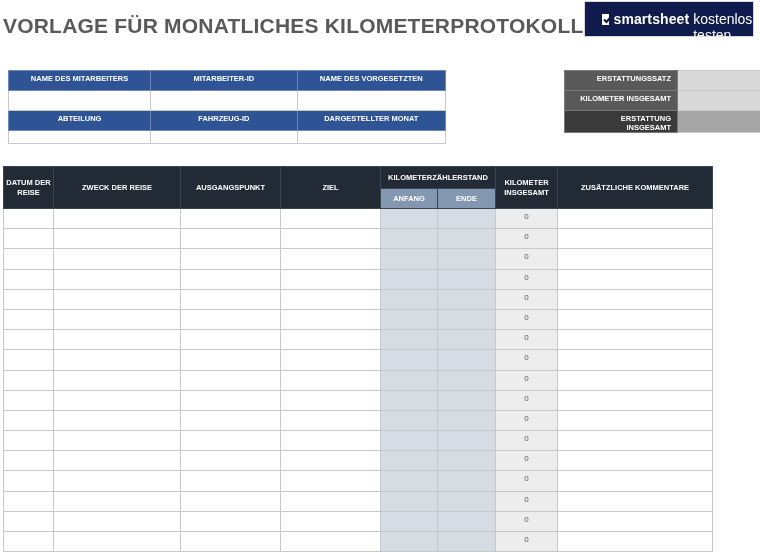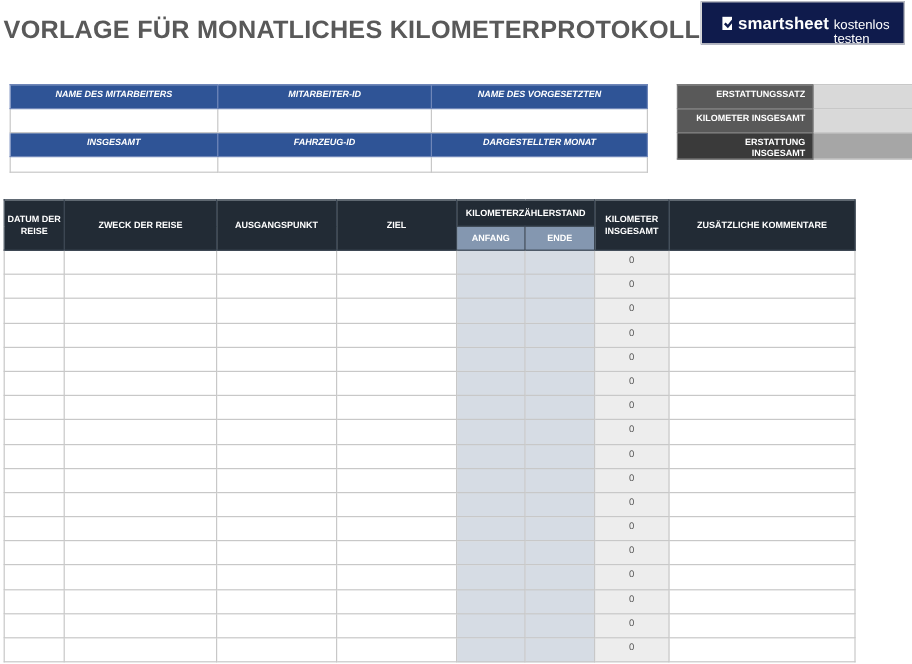--- a/index.html
+++ b/index.html
@@ -17,24 +17,24 @@
     background: #0f1b4c; color: #ffffff;
     display: flex; align-items: center; padding-left: 17px;
     border: 1px solid #d8d8d8;
   }
   .brand .check {
     width: 11px; height: 11px; background: #ffffff; margin-right: 5px;
     position: relative; display: inline-block;
   }
   .brand .check svg { position: absolute; left: 0; top: 0; }
   .brand .name { font-size: 14px; font-weight: bold; letter-spacing: 0.1px; }
-  .brand .cta { font-size: 11px; margin-left: 4px; margin-top: 16px; }
+  .brand .cta { font-size: 14px; margin-left: 4px; margin-top: 16px; }
 
   
-  .info { position: absolute; left: 8px; top: 70px; width: 532px; border-collapse: collapse; font-style: italic; }
+  .info { position: absolute; left: 8px; top: 70px; width: 438px; border-collapse: collapse; }
   .info td { border: 1px solid #c8c8c8; height: 20px; font-size: 7.5px; font-weight: bold; text-align: center; vertical-align: top; padding-top: 3px; }
   .info td.h { background: #2f5496; color: #ffffff; border-color: #6f86b8; }
   .info td.v { background: #ffffff; }
   .info tr.short td { height: 13px; }
 
   
   .reimb { position: absolute; left: 564px; top: 70px; width: 216px; border-collapse: collapse; }
   .reimb td { height: 20px; font-size: 7.5px; font-weight: bold; border: 1px solid #c8c8c8; }
   .reimb td.l { width: 113px; background: #595959; color: #ffffff; text-align: right; padding: 3px 6px 0 0; vertical-align: top; border-color: #7a7a7a; }
   .reimb td.l.dark { background: #3a3a3a; padding-left: 12px; }
@@ -75,21 +75,21 @@
     <td class="h">NAME DES MITARBEITERS</td>
     <td class="h">MITARBEITER-ID</td>
     <td class="h">NAME DES VORGESETZTEN</td>
   </tr>
   <tr>
     <td class="v"></td>
     <td class="v"></td>
     <td class="v"></td>
   </tr>
   <tr>
-    <td class="h">INSGESAMT</td>
+    <td class="h">ABTEILUNG</td>
     <td class="h">FAHRZEUG-ID</td>
     <td class="h">DARGESTELLTER MONAT</td>
   </tr>
   <tr class="short">
     <td class="v"></td>
     <td class="v"></td>
     <td class="v"></td>
   </tr>
 </tbody>
   </table>

